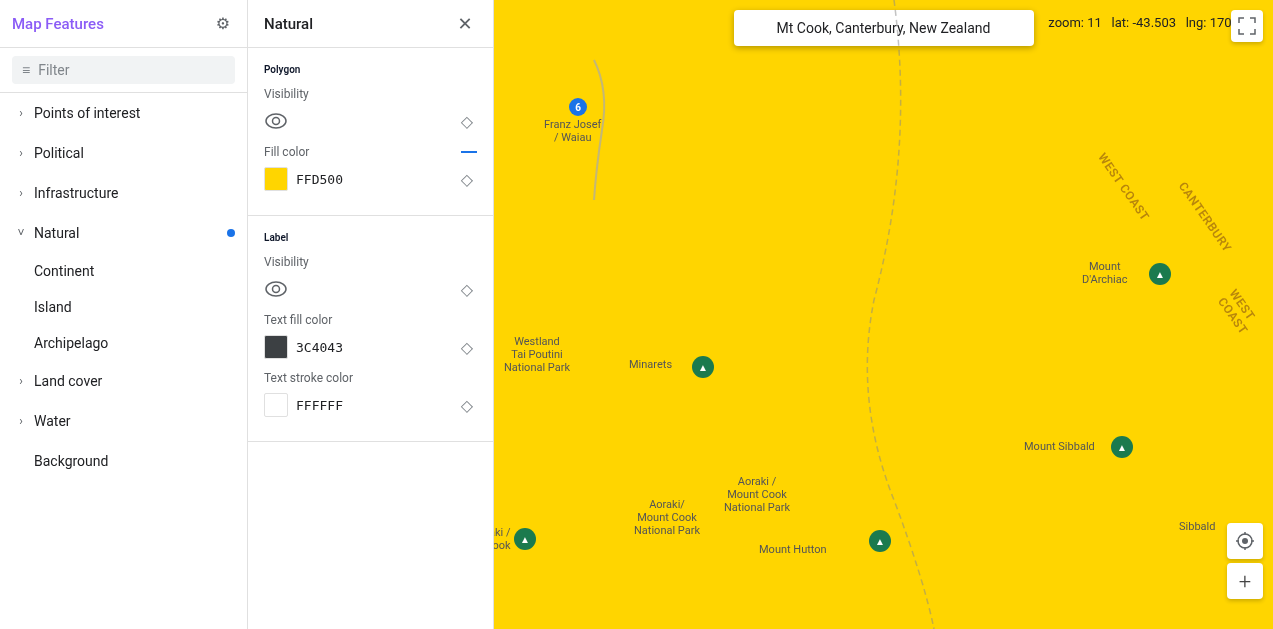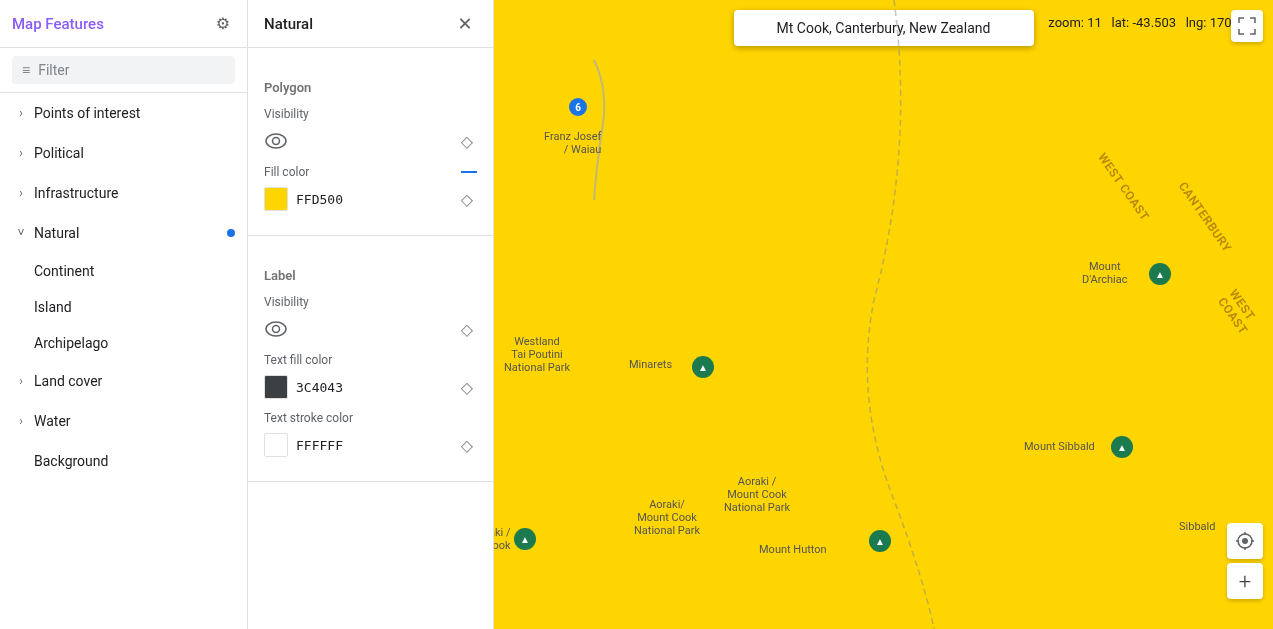--- a/index.html
+++ b/index.html
@@ -120,25 +120,24 @@
       color: #5f6368;
       cursor: pointer;
       display: flex; align-items: center; justify-content: center;
       font-size: 18px;
     }
     .section {
       padding: 16px;
       border-bottom: 1px solid #e0e0e0;
     }
     .section-title {
-      font-size: 13px;
+      font-size: 10px;
       font-weight: 600;
-      color: #737373;
+      color: #0f172a;
       margin-bottom: 12px;
-      margin-top: 16px;
     }
     .field-label {
       font-size: 12px;
       color: #5f6368;
       margin-bottom: 8px;
     }
     .visibility-row {
       display: flex;
       align-items: center;
       justify-content: space-between;
@@ -449,21 +448,21 @@
 
     <path d="M400 0 Q420 150 380 300 Q360 400 400 500 Q430 580 440 629" stroke="#888" stroke-width="1.5" fill="none" stroke-dasharray="6,4" opacity="0.5"></path>
 
     <path d="M100 60 Q115 90 108 130 Q102 170 100 200" stroke="#aaa" stroke-width="2" fill="none" opacity="0.7"></path>
   </svg>
 
   <div class="map-label" style="top:180px;left:590px;transform:rotate(55deg);">WEST COAST</div>
   <div class="map-label" style="top:210px;left:670px;transform:rotate(55deg);">CANTERBURY</div>
   <div class="map-label" style="top:305px;left:720px;transform:rotate(55deg);">WEST COAST</div>
 
-  <div class="map-place" style="top:130px;left:50px;white-space:pre;text-align:right;">Franz Josef<br>/ Waiau</div>
+  <div class="map-place" style="top:118px;left:50px;white-space:pre;">Franz Josef<br>/ Waiau</div>
   <div class="map-place" style="top:335px;left:10px;white-space:pre;text-align:center;">Westland<br>Tai Poutini<br>National Park</div>
   <div class="map-place" style="top:358px;left:135px;">Minarets</div>
   <div class="map-place" style="top:475px;left:230px;text-align:center;">Aoraki /<br>Mount Cook<br>National Park</div>
   <div class="map-place" style="top:498px;left:140px;text-align:center;">Aoraki/<br>Mount Cook<br>National Park</div>
   <div class="map-place" style="top:543px;left:265px;">Mount Hutton</div>
   <div class="map-place" style="top:440px;left:530px;">Mount Sibbald</div>
   <div class="map-place" style="top:520px;left:685px;">Sibbald</div>
   <div class="map-place" style="top:260px;left:588px;text-align:center;">Mount<br>D'Archiac</div>
 
   <div class="map-pin" style="top:98px;left:75px;">6</div>

